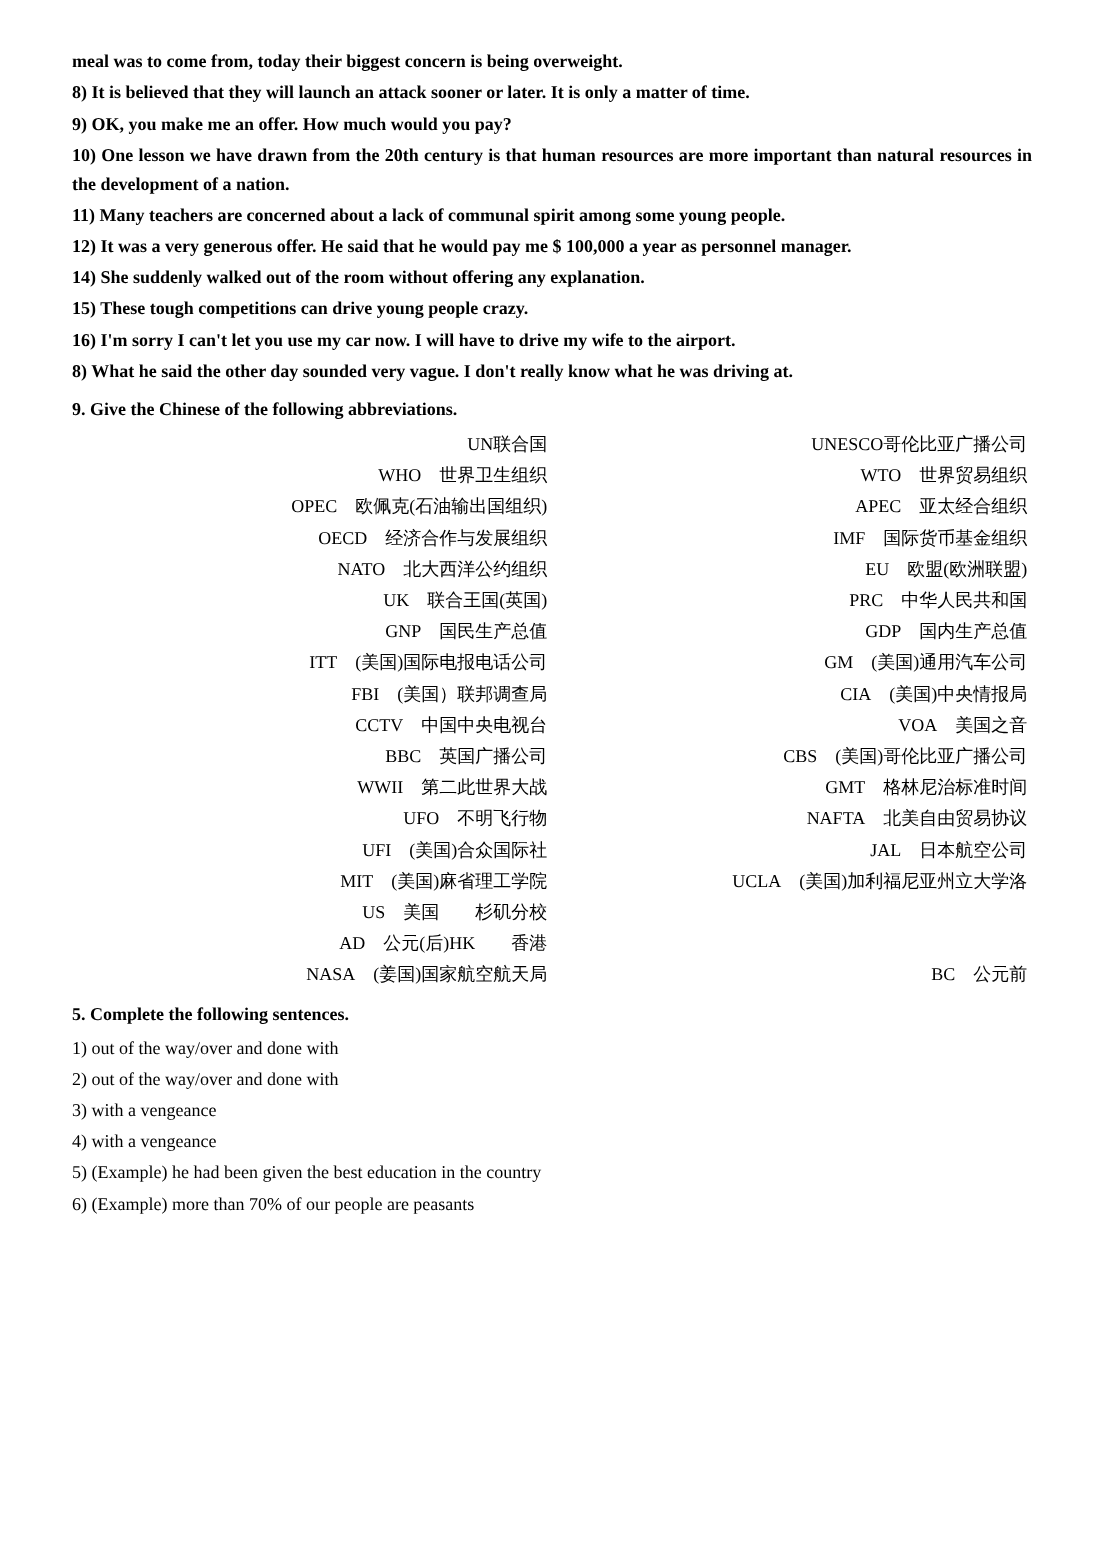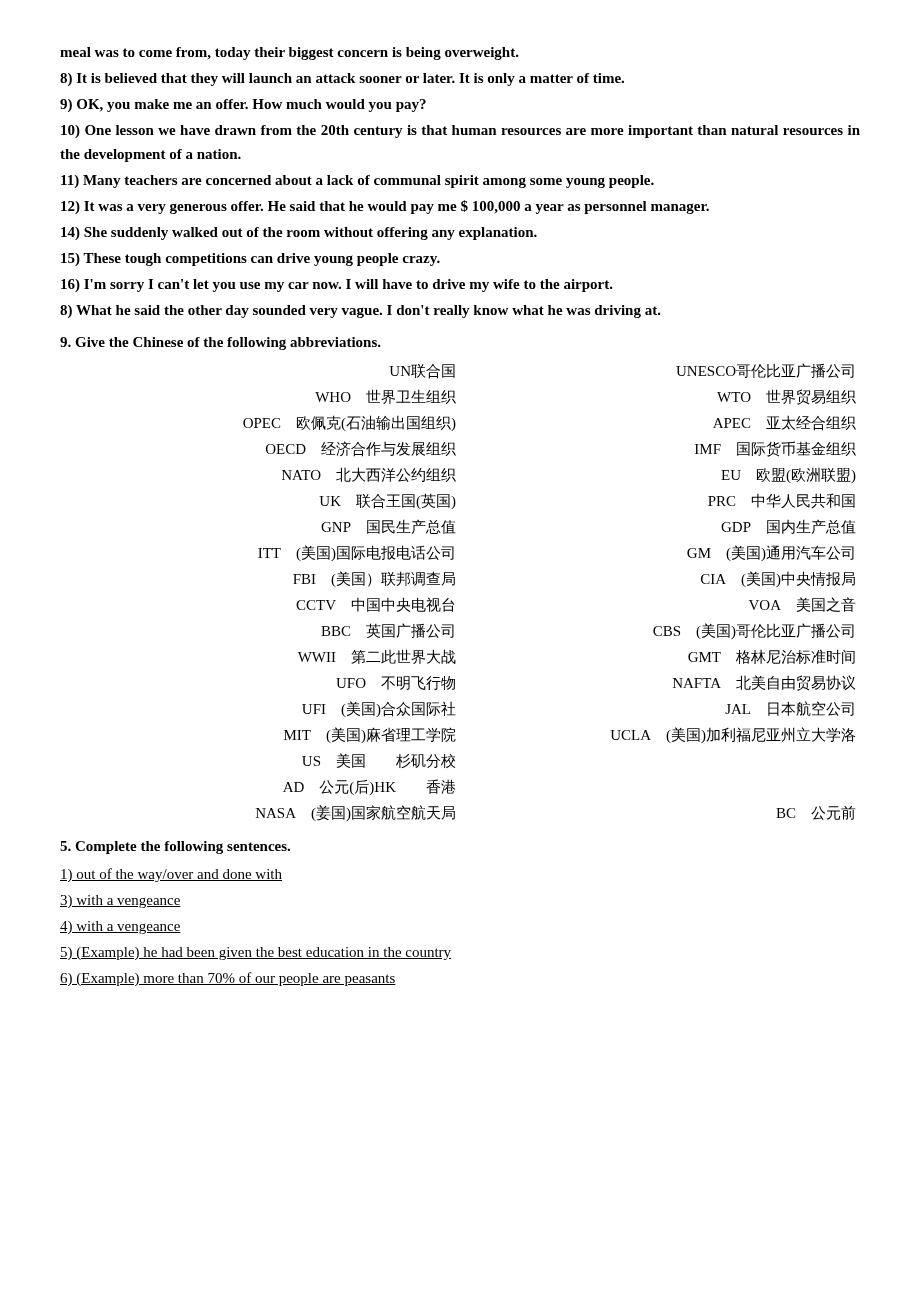--- a/index.html
+++ b/index.html
@@ -66,21 +66,20 @@
       display: inline;
     }
 
     .list-item {
       margin-bottom: 2px;
       text-align: justify;
     }
 
     .section-5-items {
       margin-top: 4px;
-      text-decoration: underline;
     }
   </style>
 </head>
 <body>
 
 <div class="content-block">
 
   <div>
     <div class="paragraph">meal was to come from, today their biggest concern is being overweight.</div>
     <div class="paragraph">8) It is believed that they will launch an attack sooner or later. It is only a matter of time.</div>
@@ -170,19 +169,20 @@
           <td class="col-left"><span class="abbr-code">NASA</span><span class="abbr-meaning">　(姜国)国家航空航天局</span></td>
           <td class="col-right"><span class="abbr-code">BC</span><span class="abbr-meaning">　公元前</span></td>
         </tr>
       </tbody>
   </table>
 
   <div class="section-title">5. Complete the following sentences.</div>
 
   <div class="section-5-items" id="section5-items">
   <div class="list-item">1) out of the way/over and done with</div>
+      <div class="list-item">2) out of the way/over and done with</div>
       <div class="list-item">3) with a vengeance</div>
       <div class="list-item">4) with a vengeance</div>
       <div class="list-item">5) (Example) he had been given the best education in the country</div>
       <div class="list-item">6) (Example) more than 70% of our people are peasants</div>
     </div>
 
 </div>
 
 </body></html>

